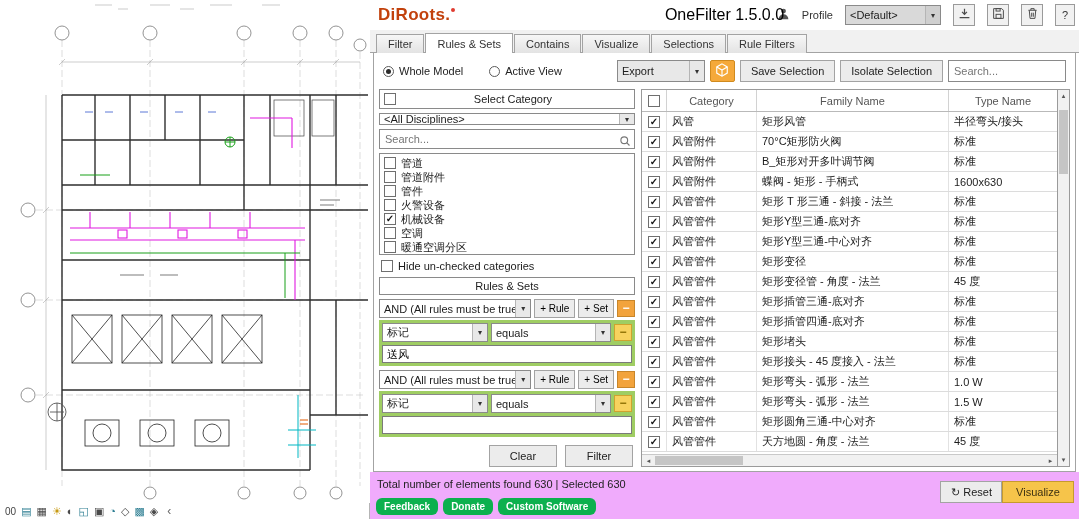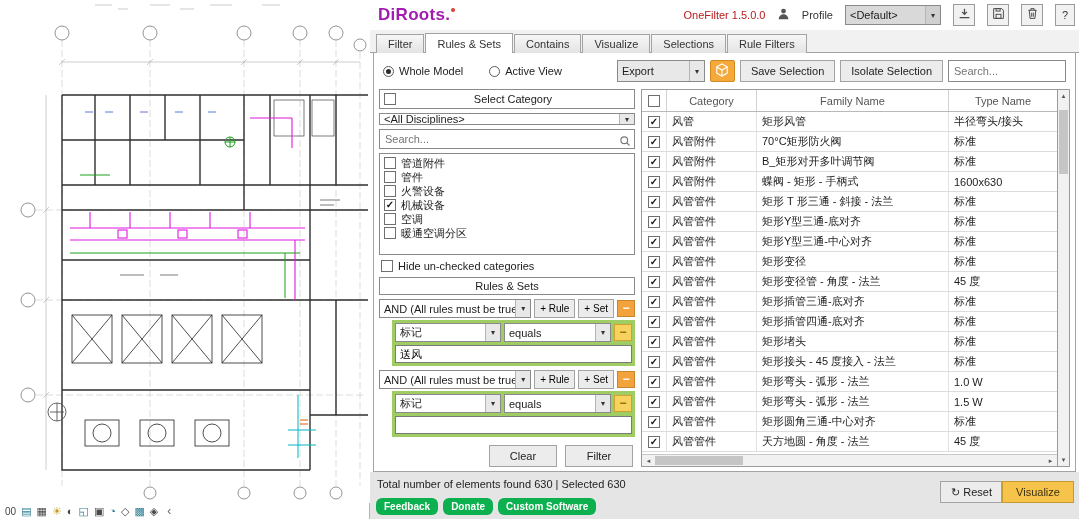--- a/index.html
+++ b/index.html
@@ -12,23 +12,23 @@
   .cad-pane svg{display:block;}
   .view-bar{position:absolute;left:0;bottom:0;width:100%;height:16px;background:#fff;display:flex;align-items:center;gap:5px;padding:0 5px;font-size:10px;color:#444;}
   .view-bar .vicon{font-size:11px;line-height:1;cursor:pointer;color:#4a4a4a;}
   .view-bar .vicon:nth-child(2n){color:#2f7f93;}
   .view-bar .vicon.sun{color:#c89a12;}
   .view-bar .collapse{margin-left:4px;color:#666;font-size:12px;}
 
   
   .plugin{flex:1;display:flex;flex-direction:column;background:#fff;min-width:0;}
   .titlebar{height:30px;display:flex;align-items:center;gap:6px;padding:0 4px 0 8px;position:relative;background:#fff;}
-  .logo{font-size:17px;font-weight:bold;color:#a21caf;letter-spacing:.3px;position:relative;padding-right:5px;}
+  .logo{font-size:17px;font-weight:bold;color:#c2410c;letter-spacing:.3px;position:relative;padding-right:5px;}
   .logo::after{content:"";position:absolute;right:0;top:3px;width:4px;height:4px;border-radius:50%;background:#e03c31;}
-  .win-title{position:absolute;left:50%;transform:translateX(-50%);font-size:11px;color:#b91c1c;}
+  .win-title{position:absolute;left:50%;transform:translateX(-50%);font-size:16px;color:#000000;}
   .profile-cluster{margin-left:auto;display:flex;align-items:center;gap:12px;}
   .profile-label{font-size:11px;color:#333;}
   .combo{display:inline-flex;align-items:center;background:#fff;border:1px solid #8a8a8a;height:20px;font-size:11px;overflow:hidden;}
   .combo .ct{padding:0 4px;white-space:nowrap;overflow:hidden;flex:1;text-align:left;}
   .combo .ca{width:15px;align-self:stretch;display:flex;align-items:center;justify-content:center;font-size:8px;color:#333;background:#e8e8e8;border-left:1px solid #b5b5b5;flex:none;}
   .profile-combo{width:96px;background:#d9d9d9;}
   .profile-combo .ca{background:#cfcfcf;}
   .iconbtn{width:22px;height:22px;border:1px solid #9a9a9a;background:#f1f1f1;display:flex;align-items:center;justify-content:center;padding:0;cursor:pointer;}
   .helpbtn{width:20px;height:22px;border:1px solid #9a9a9a;background:#f1f1f1;font-size:11px;color:#333;cursor:pointer;flex:none;}
 
@@ -56,21 +56,21 @@
   .listbox{border:1px solid #8a8a8a;height:102px;overflow:hidden;padding:2px 0;flex:none;}
   .list-item{display:flex;align-items:center;gap:5px;padding:0 4px;font-size:11px;height:14px;cursor:pointer;}
   .hide-row{display:flex;align-items:center;gap:5px;font-size:11px;padding:1px 2px;flex:none;}
   .rules-header{height:18px;border:1px solid #8a8a8a;display:flex;align-items:center;justify-content:center;font-size:11px;flex:none;}
   .rule-group{display:flex;flex-direction:column;flex:none;}
   .group-head{display:flex;align-items:center;gap:3px;margin-bottom:2px;}
   .logic-combo{flex:1;height:19px;}
   .small-btn{height:19px;font-size:10px;padding:0 5px;border:1px solid #a3a3a3;background:#ececec;cursor:pointer;white-space:nowrap;}
   .minus{width:18px;height:17px;border:1px solid #c8862a;background:#f2a33c;color:#fff;font-size:12px;line-height:13px;text-align:center;padding:0;font-weight:bold;cursor:pointer;flex:none;}
   .minus.yellow{background:#f7d25e;border-color:#cfa32e;color:#8a6d00;}
-  .group-body{background:#9fcd63;padding:3px;display:flex;flex-direction:column;gap:3px;margin-left:13px;}
+  .group-body{background:#9fcd63;padding:3px;display:flex;flex-direction:column;gap:3px;}
   .rule-row{display:flex;gap:3px;align-items:center;}
   .param-combo{width:106px;height:19px;}
   .op-combo{flex:1;height:19px;}
   .rule-value{height:18px;border:1px solid #7a7a7a;font-size:11px;padding:0 4px;width:100%;background:#fff;}
   .lc-buttons{margin-top:auto;display:flex;justify-content:flex-end;gap:8px;padding:4px 2px 0;}
   .lc-buttons .btn{width:68px;}
 
   .right-col{flex:1;display:flex;overflow:hidden;min-width:0;}
   .tbl{flex:1;display:flex;flex-direction:column;border:1px solid #9a9a9a;overflow:hidden;min-width:0;justify-content:flex-end;}
   .t-head{display:grid;grid-template-columns:24px 90px 192px 1fr;height:22px;border-bottom:1px solid #b9b9b9;align-items:stretch;font-size:11px;color:#555;flex:none;}
@@ -82,21 +82,21 @@
   .t-row .tc:first-child,.t-head .hc:first-child{border-left:none;}
   .hscroll{height:12px;background:#f1f1f1;border-top:1px solid #c9c9c9;display:flex;align-items:center;flex:none;}
   .hs-arrow{width:13px;font-size:7px;color:#555;text-align:center;cursor:pointer;}
   .hs-track{flex:1;position:relative;height:100%;}
   .hs-thumb{position:absolute;left:0;top:1px;width:88px;height:9px;background:#c5c5c5;cursor:pointer;}
   .vscroll{width:12px;background:#f1f1f1;border:1px solid #9a9a9a;border-left:none;display:flex;flex-direction:column;flex:none;}
   .vs-arrow{height:12px;font-size:7px;color:#555;display:flex;align-items:center;justify-content:center;cursor:pointer;}
   .vs-track{flex:1;width:100%;position:relative;}
   .vs-thumb{position:absolute;top:8px;left:1px;width:9px;height:64px;background:#c5c5c5;cursor:pointer;}
 
-  .footer{height:47px;position:relative;background:#e5e5e5;flex:none;}
+  .footer{height:47px;position:relative;background:#f0abfc;flex:none;}
   .status-text{font-size:11px;color:#222;position:absolute;left:7px;top:6px;}
   .footer-buttons{position:absolute;right:5px;top:9px;display:flex;}
   .reset-btn{width:62px;}
   .visualize-btn{height:22px;width:72px;background:#f6c44a;border:1px solid #c59a2e;font-size:11px;color:#3d3112;cursor:pointer;}
   .footer-links{position:absolute;left:6px;bottom:4px;display:flex;gap:5px;}
   .glink{background:#0cb04e;color:#fff;font-size:10px;font-weight:bold;border:none;padding:3px 8px;border-radius:6px;cursor:pointer;white-space:nowrap;}
 </style>
 </head>
 <body>
 
@@ -364,20 +364,24 @@
           <div style="position:relative;flex:none;">
             <input class="search-input" type="text" style="width: 100%; height: 20px; padding-right: 20px;" placeholder="Search...">
             <span style="position:absolute;right:4px;top:4px;">
               <svg width="12" height="12" viewBox="0 0 16 16" fill="none" stroke="#777" stroke-width="1.5">
                   <circle cx="7" cy="7" r="4.5"></circle>
                   <path d="M10.5 10.5 L14 14"></path>
                 </svg>
             </span>
           </div>
           <div class="listbox">
+            <div class="list-item">
+                <span class="cb"></span>
+                <span>管道</span>
+              </div>
               <div class="list-item">
                 <span class="cb"></span>
                 <span>管道附件</span>
               </div>
               <div class="list-item">
                 <span class="cb"></span>
                 <span>管件</span>
               </div>
               <div class="list-item">
                 <span class="cb"></span>

